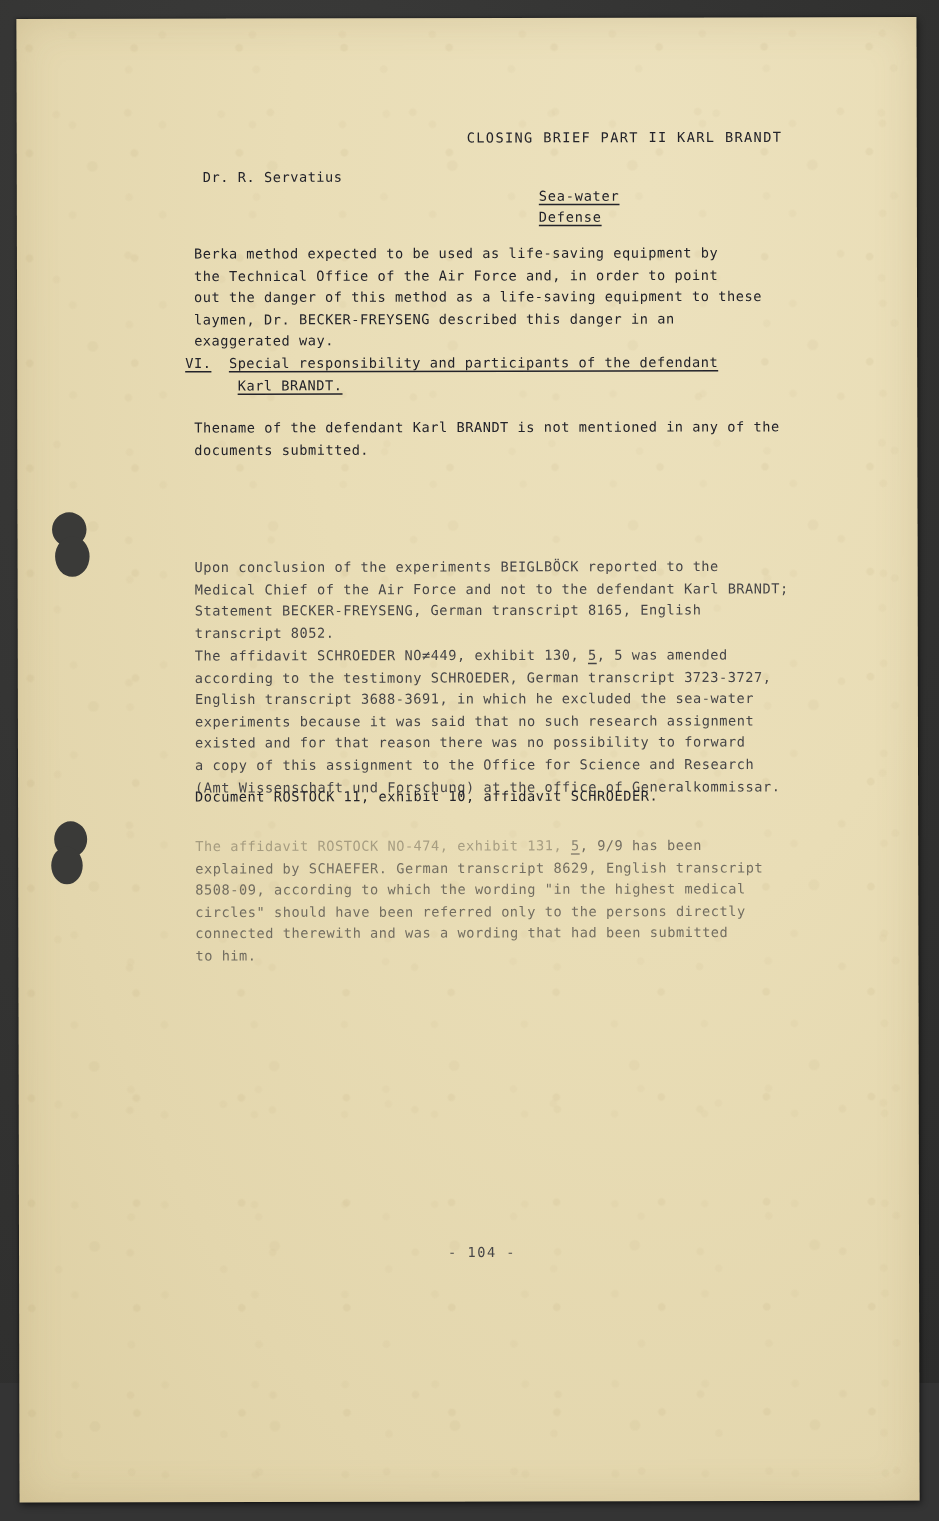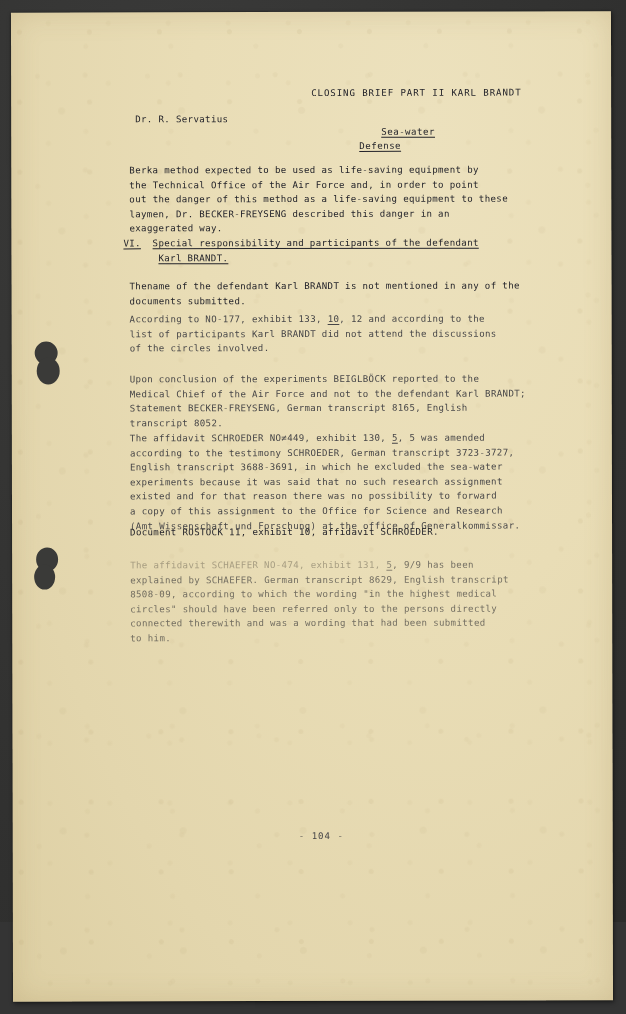--- a/index.html
+++ b/index.html
@@ -103,21 +103,21 @@
   .ink-mid    { color: #3a3a3f; opacity: 0.93; }
   .ink-light  { color: #55524c; opacity: 0.80; }
   .ink-faint  { color: #6d6655; opacity: 0.66; }
 
   .u { text-decoration: underline; text-underline-offset: 1.5px; }
 
   #doc-header { left: 300px; top: 74px; letter-spacing: 0.9px; }
 
   #addressee { left: 124px; top: 100px; }
 
-  #subject-line-1 { left: 348px; top: 113px; letter-spacing: 0.5px; margin-left: 22px; }
+  #subject-line-1 { left: 348px; top: 113px; letter-spacing: 0.5px; }
   #subject-line-2 { left: 348px; top: 127px; letter-spacing: 0.5px; }
 
   #page-number { left: 286px; top: 817px; letter-spacing: 1px; text-align: center; }
 
   .para { position: absolute; white-space: pre; }
   #para-1      { left: 118px; top: 151px; }
   #heading-vi  { left: 112px; top: 224px; }
   #para-2      { left: 118px; top: 267px; }
   #para-3      { left: 118px; top: 300px; }
   #para-4      { left: 118px; top: 360px; }
@@ -158,40 +158,37 @@
 out the danger of this method as a life-saving equipment to these
 laymen, Dr. BECKER-FREYSENG described this danger in an
 exaggerated way.</div>
 
       <div id="heading-vi" class="para ink-dark"><span class="u">VI.</span>  <span class="u">Special responsibility and participants of the defendant</span>
       <span class="u">Karl BRANDT.</span></div>
 
       <div id="para-2" class="para ink-dark">Thename of the defendant Karl BRANDT is not mentioned in any of the
 documents submitted.</div>
 
-      <div id="para-3" class="para ink-mid"><span>According to NO-177, exhibit 133, </span><span class="u">10</span><span>, 12 and according to the
-list of participants Karl BRANDT did not attend the discussions
-of the circles involved.</span></div>
 
       <div id="para-4" class="para ink-mid">Upon conclusion of the experiments BEIGLBÖCK reported to the
 Medical Chief of the Air Force and not to the defendant Karl BRANDT;
 Statement BECKER-FREYSENG, German transcript 8165, English
 transcript 8052.</div>
 
       <div id="para-5" class="para ink-mid"><span>The affidavit SCHROEDER NO≠449, exhibit 130, </span><span class="u">5</span><span>, 5 was amended
 according to the testimony SCHROEDER, German transcript 3723-3727,
 English transcript 3688-3691, in which he excluded the sea-water
 experiments because it was said that no such research assignment
 existed and for that reason there was no possibility to forward
 a copy of this assignment to the Office for Science and Research
 (Amt Wissenschaft und Forschung) at the office of Generalkommissar.</span></div>
 
       <div id="para-6" class="para ink-dark">Document ROSTOCK 11, exhibit 10, affidavit SCHROEDER.</div>
 
-      <div id="para-7" class="para ink-light"><span class="ink-faint">The affidavit SCHAEFER NO-474, exhibit 131, </span><span class="u ink-light">5</span><span>, 9/9 has been
+      <div id="para-7" class="para ink-light"><span class="ink-faint">The affidavit ROSTOCK NO-474, exhibit 131, </span><span class="u ink-light">5</span><span>, 9/9 has been
 explained by SCHAEFER. German transcript 8629, English transcript
 8508-09, according to which the wording "in the highest medical
 circles" should have been referred only to the persons directly
 connected therewith and was a wording that had been submitted
 to him.</span></div>
 
       <div id="page-number" class="line ink-mid">- 104 -</div>
 
     </div>
   </div>

